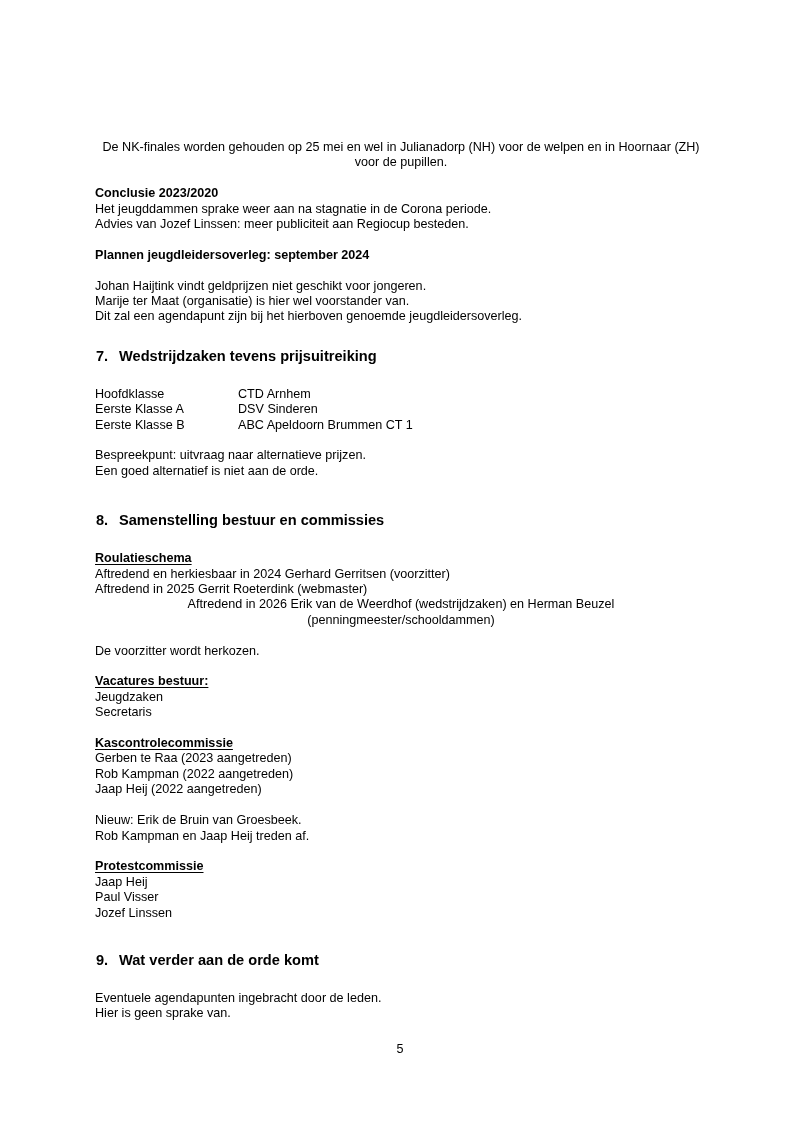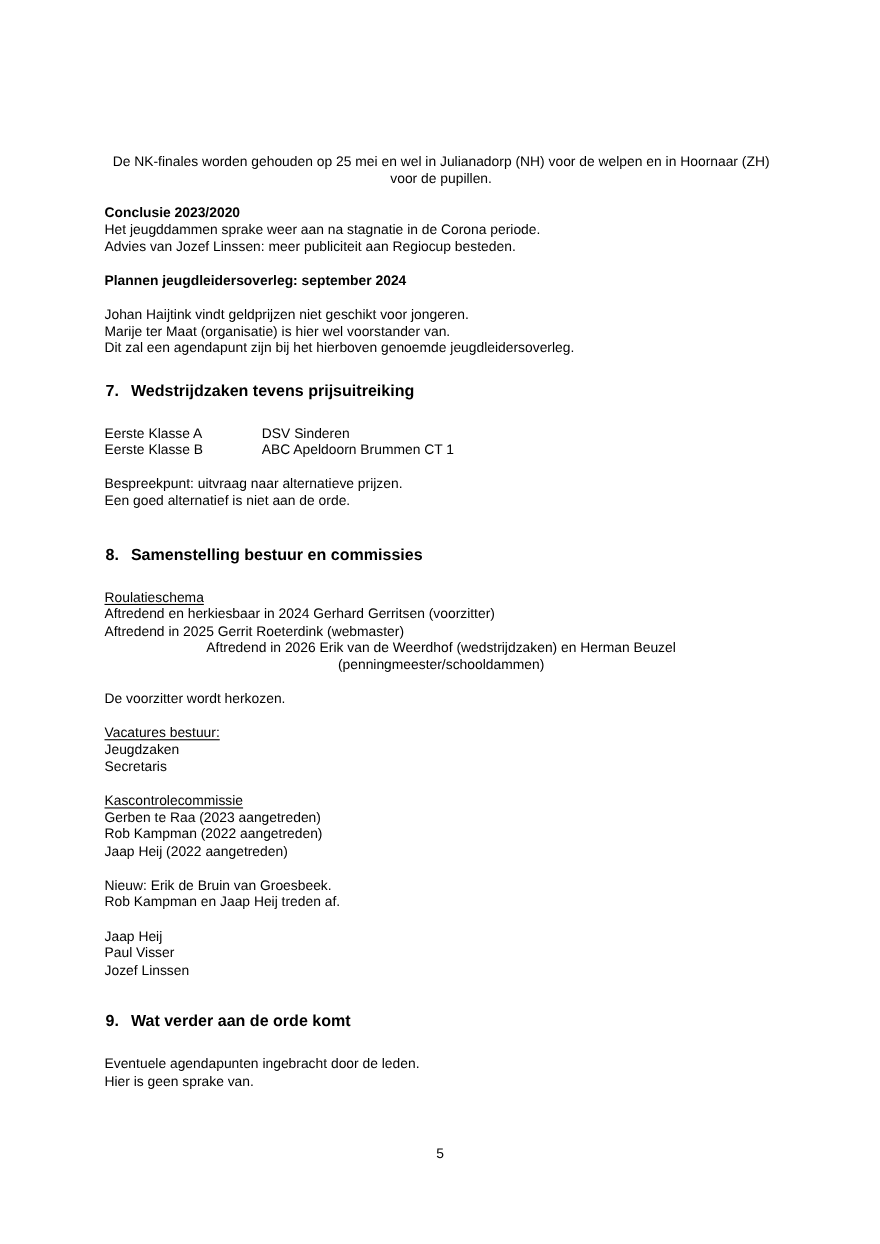--- a/index.html
+++ b/index.html
@@ -49,20 +49,21 @@
     margin: 0;
     display: block;
   }
   .u-head {
     font-size: 12.6px;
     line-height: 15.4px;
     margin: 0;
     display: block;
     text-decoration: underline;
     text-underline-offset: 1.5px;
+    font-weight: bold;
   }
   .num-head {
     font-size: 14.6px;
     line-height: 18px;
     font-weight: bold;
     margin: 0;
     display: flex;
     flex-direction: row;
     align-items: baseline;
     margin-left: 1px;
@@ -129,20 +130,24 @@
 
     <div class="num-head">
       <span class="num">7.</span>
       <span>Wedstrijdzaken tevens prijsuitreiking</span>
     </div>
 
     <div class="gap-head-after"></div>
 
     <table class="kv-table">
       <tbody>
+        <tr>
+          <td class="col-a">Hoofdklasse</td>
+          <td>CTD Arnhem</td>
+        </tr>
         <tr>
           <td class="col-a">Eerste Klasse A</td>
           <td>DSV Sinderen</td>
         </tr>
         <tr>
           <td class="col-a">Eerste Klasse B</td>
           <td>ABC Apeldoorn Brummen CT 1</td>
         </tr>
       </tbody>
     </table>
@@ -183,20 +188,21 @@
     <span class="line">Rob Kampman (2022 aangetreden)</span>
     <span class="line">Jaap Heij (2022 aangetreden)</span>
 
     <div class="gap-sm"></div>
 
     <span class="line">Nieuw: Erik de Bruin van Groesbeek.</span>
     <span class="line">Rob Kampman en Jaap Heij treden af.</span>
 
     <div class="gap-sm"></div>
 
+    <div class="u-head">Protestcommissie</div>
     <span class="line">Jaap Heij</span>
     <span class="line">Paul Visser</span>
     <span class="line">Jozef Linssen</span>
 
     <div class="gap-sec9-before"></div>
 
     <div class="num-head">
       <span class="num">9.</span>
       <span>Wat verder aan de orde komt</span>
     </div>

